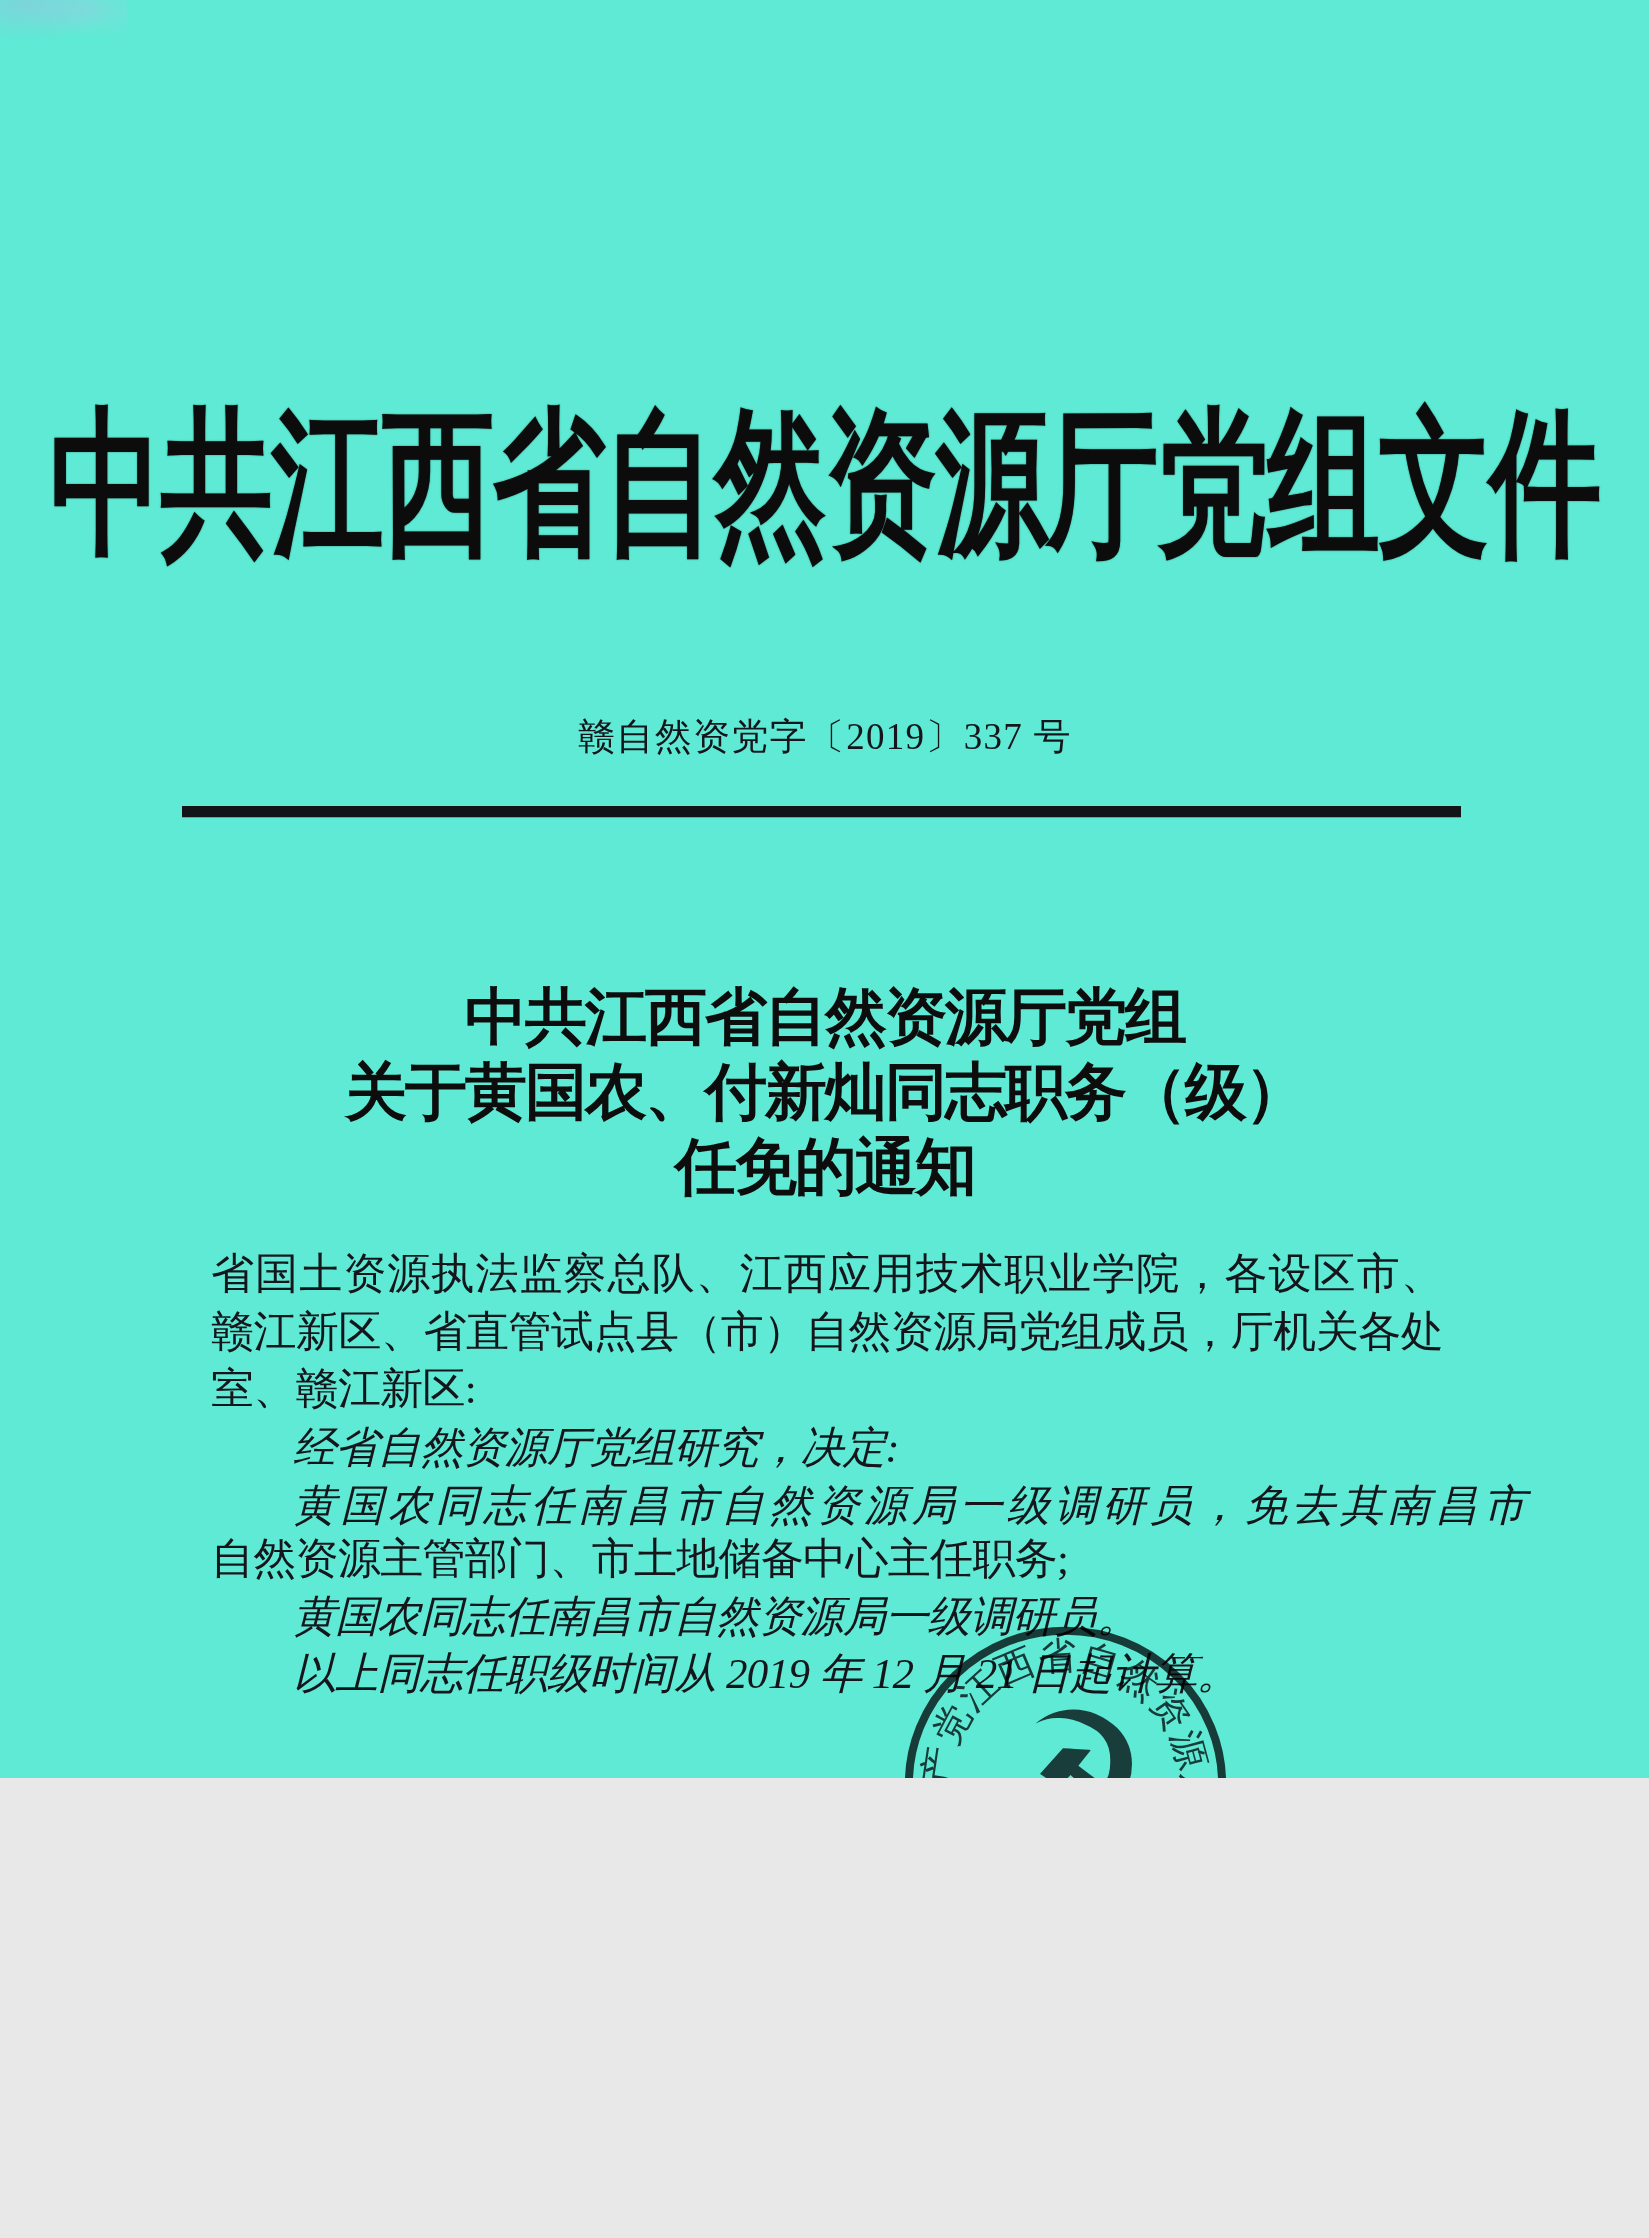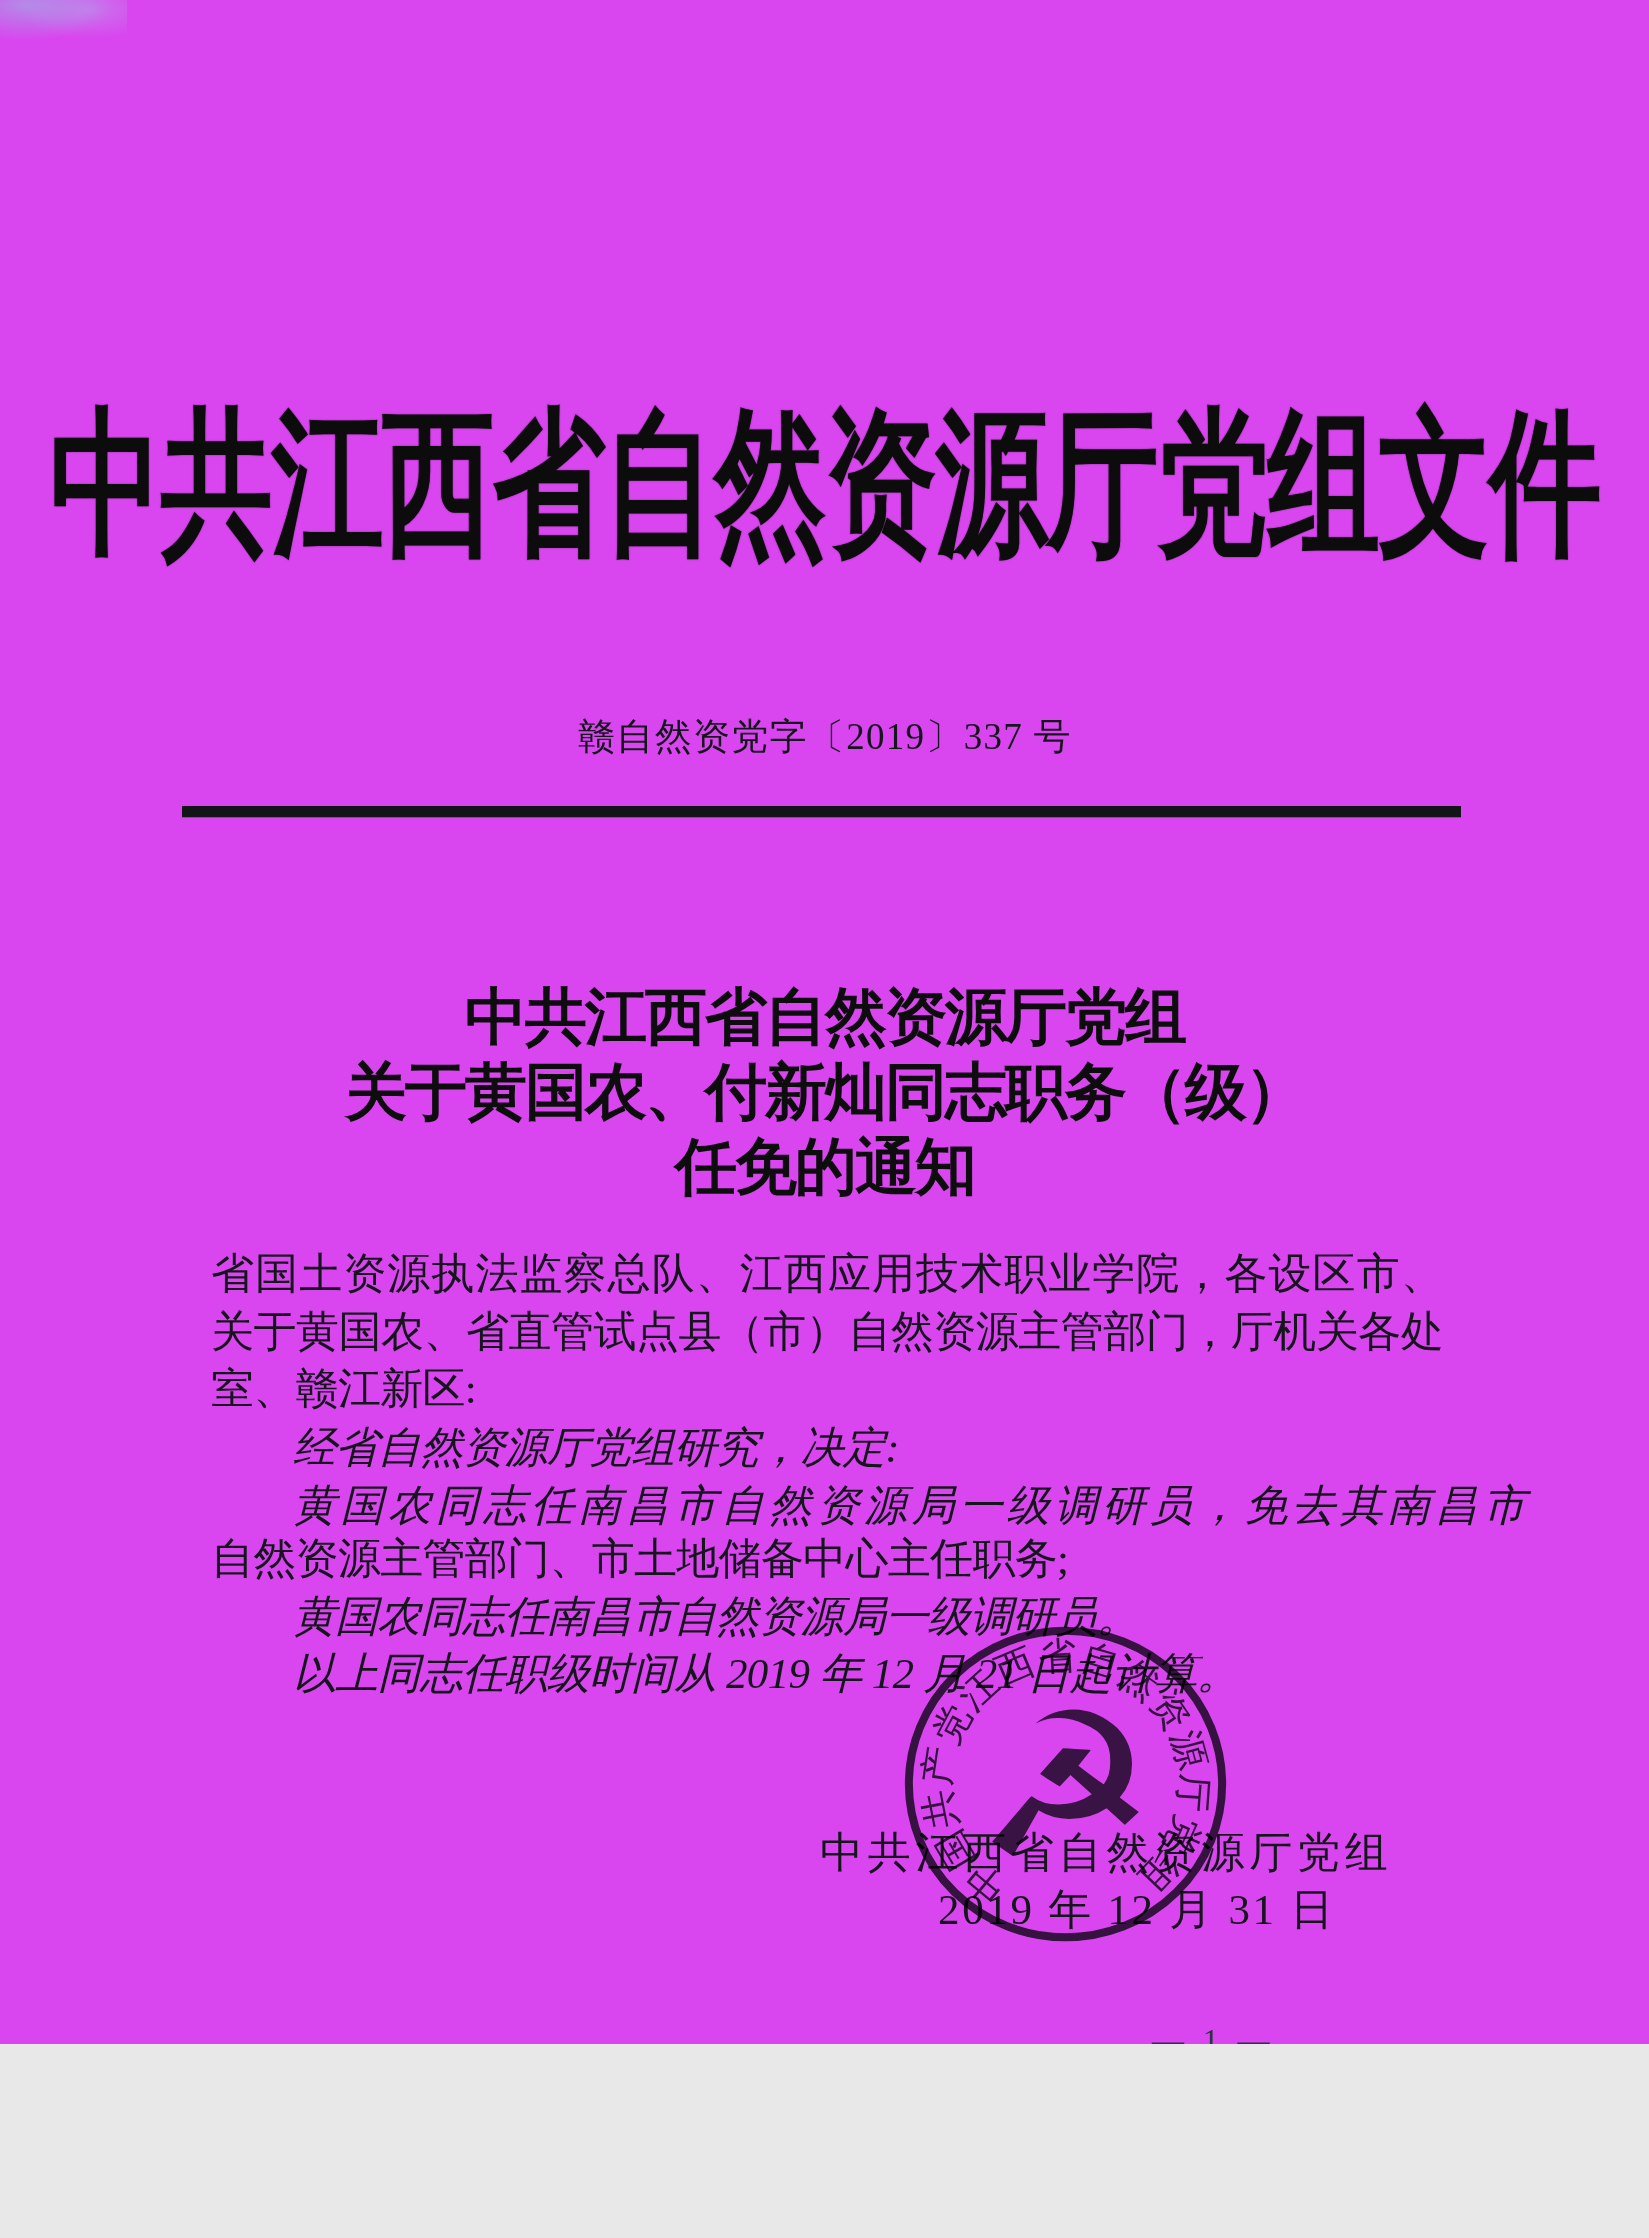--- a/index.html
+++ b/index.html
@@ -1,19 +1,19 @@
 <!DOCTYPE html>
 <html style="font-size:10.7px"><head>
 <meta charset="utf-8">
 <style>
   html,body{margin:0;padding:0;background:#e8e8e8;}
   .page{
     position:relative;
-    width:1650px;height:2044px;
-    background:#d946ef;
+    width:1650px;height:1778px;
+    background:#5eead4;
     overflow:hidden;
     font-family:"Liberation Serif", serif;
     color:#1a1a1a;
   }
   
   .artifact{
     position:absolute;left:0;top:0;width:127px;height:47px;
     background:radial-gradient(ellipse at 20% 10%, rgba(150,195,225,.55), rgba(150,195,225,0) 60%),
                radial-gradient(ellipse at 70% 20%, rgba(170,205,230,.35), rgba(170,205,230,0) 55%);
     pointer-events:none;
@@ -100,21 +100,21 @@
 
   <div class="docnum">赣自然资党字〔2019〕337 号</div>
 
   <div class="rule"></div>
 
   <div class="title-line t1">中共江西省自然资源厅党组</div>
   <div class="title-line t2">关于黄国农、付新灿同志职务（级）</div>
   <div class="title-line t3">任免的通知</div>
 
   <div class="bl just" style="top:1247px">省国土资源执法监察总队、江西应用技术职业学院，各设区市、</div>
-  <div class="bl just" style="top:1305px">关于黄国农、省直管试点县（市）自然资源主管部门，厅机关各处</div>
+  <div class="bl just" style="top:1305px">赣江新区、省直管试点县（市）自然资源局党组成员，厅机关各处</div>
   <div class="bl" style="top:1362px">室、赣江新区:</div>
   <div class="bl ind" style="top:1421px">经省自然资源厅党组研究，决定:</div>
   <div class="bl ind just" style="top:1479px">黄国农同志任南昌市自然资源局一级调研员，免去其南昌市</div>
   <div class="bl" style="top:1532px">自然资源主管部门、市土地储备中心主任职务;</div>
   <div class="bl ind" style="top:1590px">黄国农同志任南昌市自然资源局一级调研员。</div>
   <div class="bl ind" style="top:1647px">以上同志任职级时间从 2019 年 12 月 21 日起计算。</div>
 
   <div class="sig-org">中共江西省自然资源厅党组</div>
   <div class="sig-date">2019 年 12 月 31 日</div>
 

